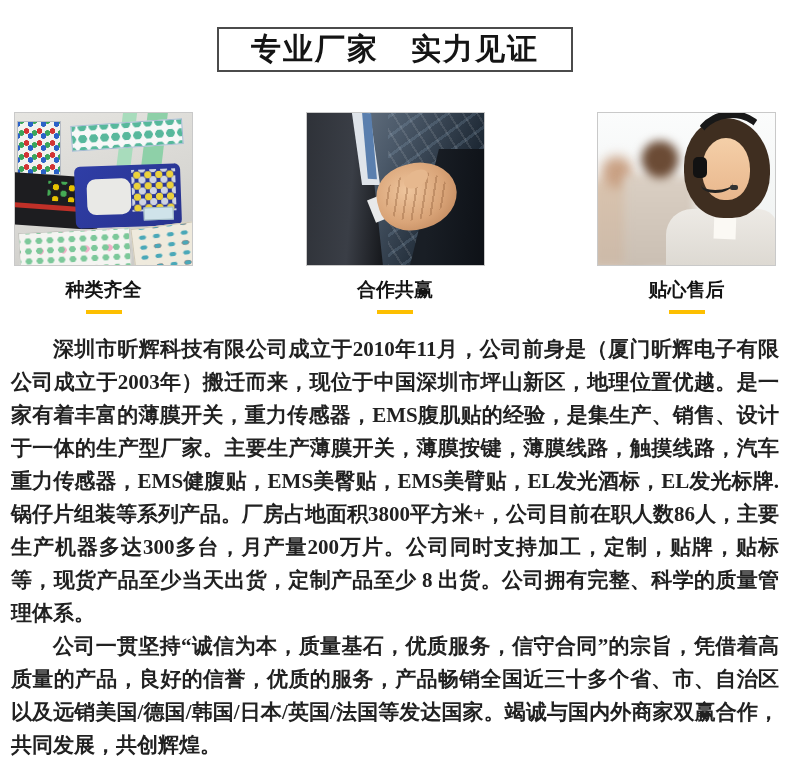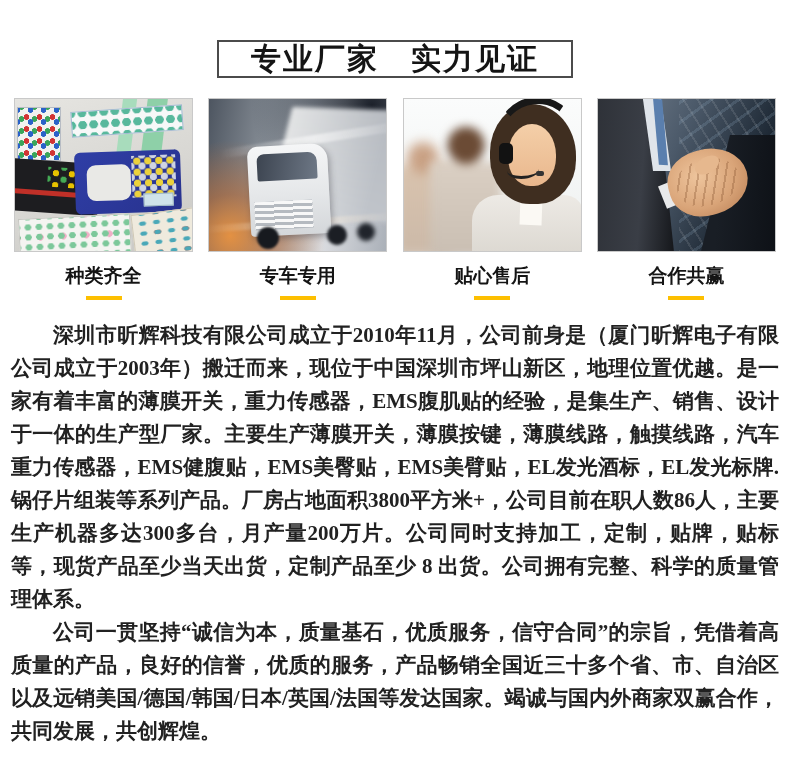--- a/index.html
+++ b/index.html
@@ -7,32 +7,32 @@
   body {
     width: 790px; height: 760px;
     background: #ffffff;
     font-family: "Liberation Sans", "DejaVu Sans", sans-serif;
     overflow: hidden;
     position: relative;
   }
 
   
   .title-box {
-    width: 356px; height: 38px;
-    margin: 40px auto 0 auto;
+    width: 356px; height: 45px;
+    margin: 27px auto 0 auto;
     border: 2px solid #4b4b4b;
     display: flex; align-items: center; justify-content: center;
     font-size: 30px; font-weight: 700; letter-spacing: 2px;
     color: #141414; white-space: nowrap;
   }
 
   
   .features {
     display: flex; justify-content: space-between;
-    padding: 0 14px; margin-top: 20px;
+    padding: 0 14px; margin-top: 40px;
   }
   .feature { width: 179px; }
   .photo {
     width: 179px; height: 154px;
     position: relative; overflow: hidden;
     border: 1px solid #c9c9c9;
   }
   .photo > div { position: absolute; }
   .caption {
     margin-top: 11px; text-align: center;
@@ -147,33 +147,35 @@
         <div class="m-btns"></div>
         <div class="m-screen"></div>
       </div>
       <div class="m-keypad-bl"></div>
       <div class="m-keypad-br"></div>
     </div>
     <div class="caption">种类齐全</div>
     <div class="cap-bar"></div>
   </div>
 
+
   <div class="feature">
-    <div class="photo p-truck">
-      <div class="t-trailer"></div>
-      <div class="t-streak1"></div>
-      <div class="t-streak2"></div>
-      <div class="t-cab"></div>
-      <div class="t-windshield"></div>
-      <div class="t-grille"></div>
-      <div class="t-wheel1"></div>
-      <div class="t-wheel2"></div>
-      <div class="t-wheel3"></div>
+    <div class="photo p-handshake">
+      <div class="h-building"></div>
+      <div class="h-suit-left"></div>
+      <div class="h-shirt"></div>
+      <div class="h-tie"></div>
+      <div class="h-suit-right"></div>
+      <div class="h-cuff"></div>
+      <div class="h-hands">
+        <div class="h-fingers"></div>
+      </div>
+      <div class="h-thumb"></div>
     </div>
-    <div class="caption">专车专用</div>
+    <div class="caption">合作共赢</div>
     <div class="cap-bar"></div>
   </div>
 
   <div class="feature">
     <div class="photo p-service">
       <div class="s-blur1"></div>
       <div class="s-blur2"></div>
       <div class="s-body"></div>
       <div class="s-neck"></div>
       <div class="s-collar"></div>
@@ -181,36 +183,19 @@
       <div class="s-face"></div>
       <div class="s-band"></div>
       <div class="s-earcup"></div>
       <div class="s-mic"></div>
       <div class="s-mictip"></div>
     </div>
     <div class="caption">贴心售后</div>
     <div class="cap-bar"></div>
   </div>
 
-  <div class="feature">
-    <div class="photo p-handshake">
-      <div class="h-building"></div>
-      <div class="h-suit-left"></div>
-      <div class="h-shirt"></div>
-      <div class="h-tie"></div>
-      <div class="h-suit-right"></div>
-      <div class="h-cuff"></div>
-      <div class="h-hands">
-        <div class="h-fingers"></div>
-      </div>
-      <div class="h-thumb"></div>
-    </div>
-    <div class="caption">合作共赢</div>
-    <div class="cap-bar"></div>
-  </div>
-
 </div>
 
 <div class="about">
   <p class="indent">深圳市昕辉科技有限公司成立于2010年11月，公司前身是（厦门昕辉电子有限公司成立于2003年）搬迁而来，现位于中国深圳市坪山新区，地理位置优越。是一家有着丰富的薄膜开关，重力传感器，EMS腹肌贴的经验，是集生产、销售、设计于一体的生产型厂家。主要生产薄膜开关，薄膜按键，薄膜线路，触摸线路，汽车重力传感器，EMS健腹贴，EMS美臀贴，EMS美臂贴，EL发光酒标，EL发光标牌.锅仔片组装等系列产品。厂房占地面积3800平方米+，公司目前在职人数86人，主要生产机器多达300多台，月产量200万片。公司同时支持加工，定制，贴牌，贴标等，现货产品至少当天出货，定制产品至少 8 出货。公司拥有完整、科学的质量管理体系。</p>
   <p class="indent">公司一贯坚持“诚信为本，质量基石，优质服务，信守合同”的宗旨，凭借着高质量的产品，良好的信誉，优质的服务，产品畅销全国近三十多个省、市、自治区以及远销美国/德国/韩国/日本/英国/法国等发达国家。竭诚与国内外商家双赢合作，共同发展，共创辉煌。</p>
 
 </div>
 
 </body></html>

